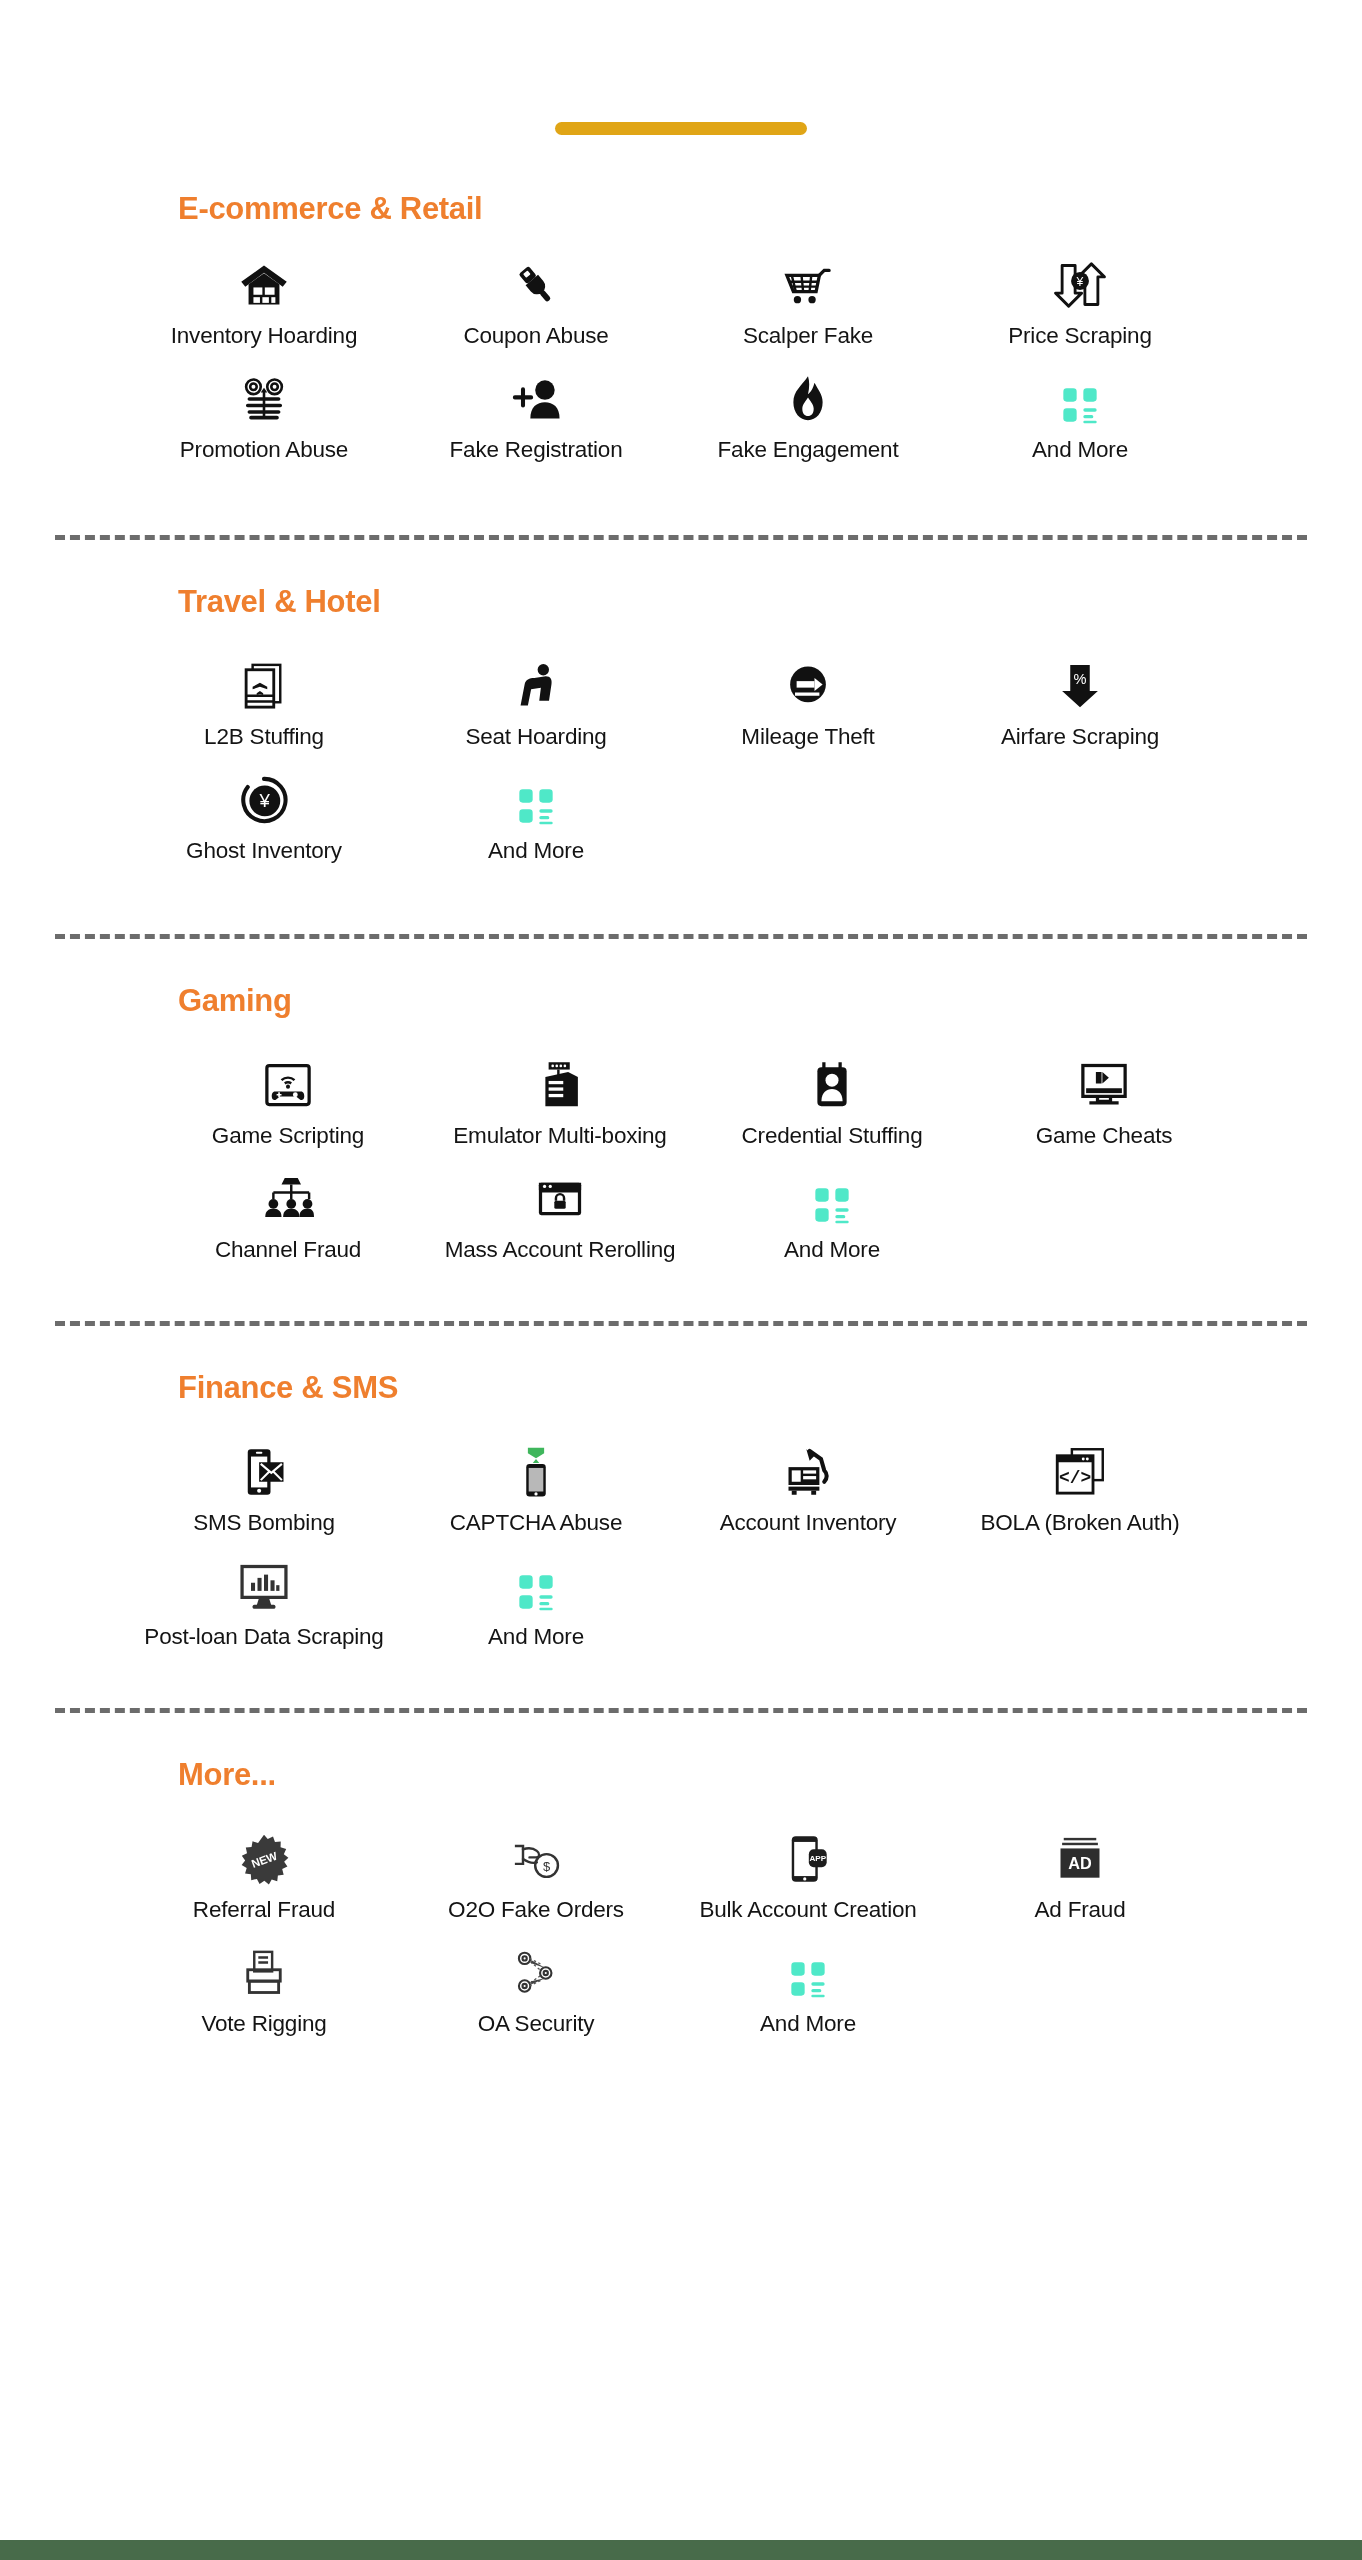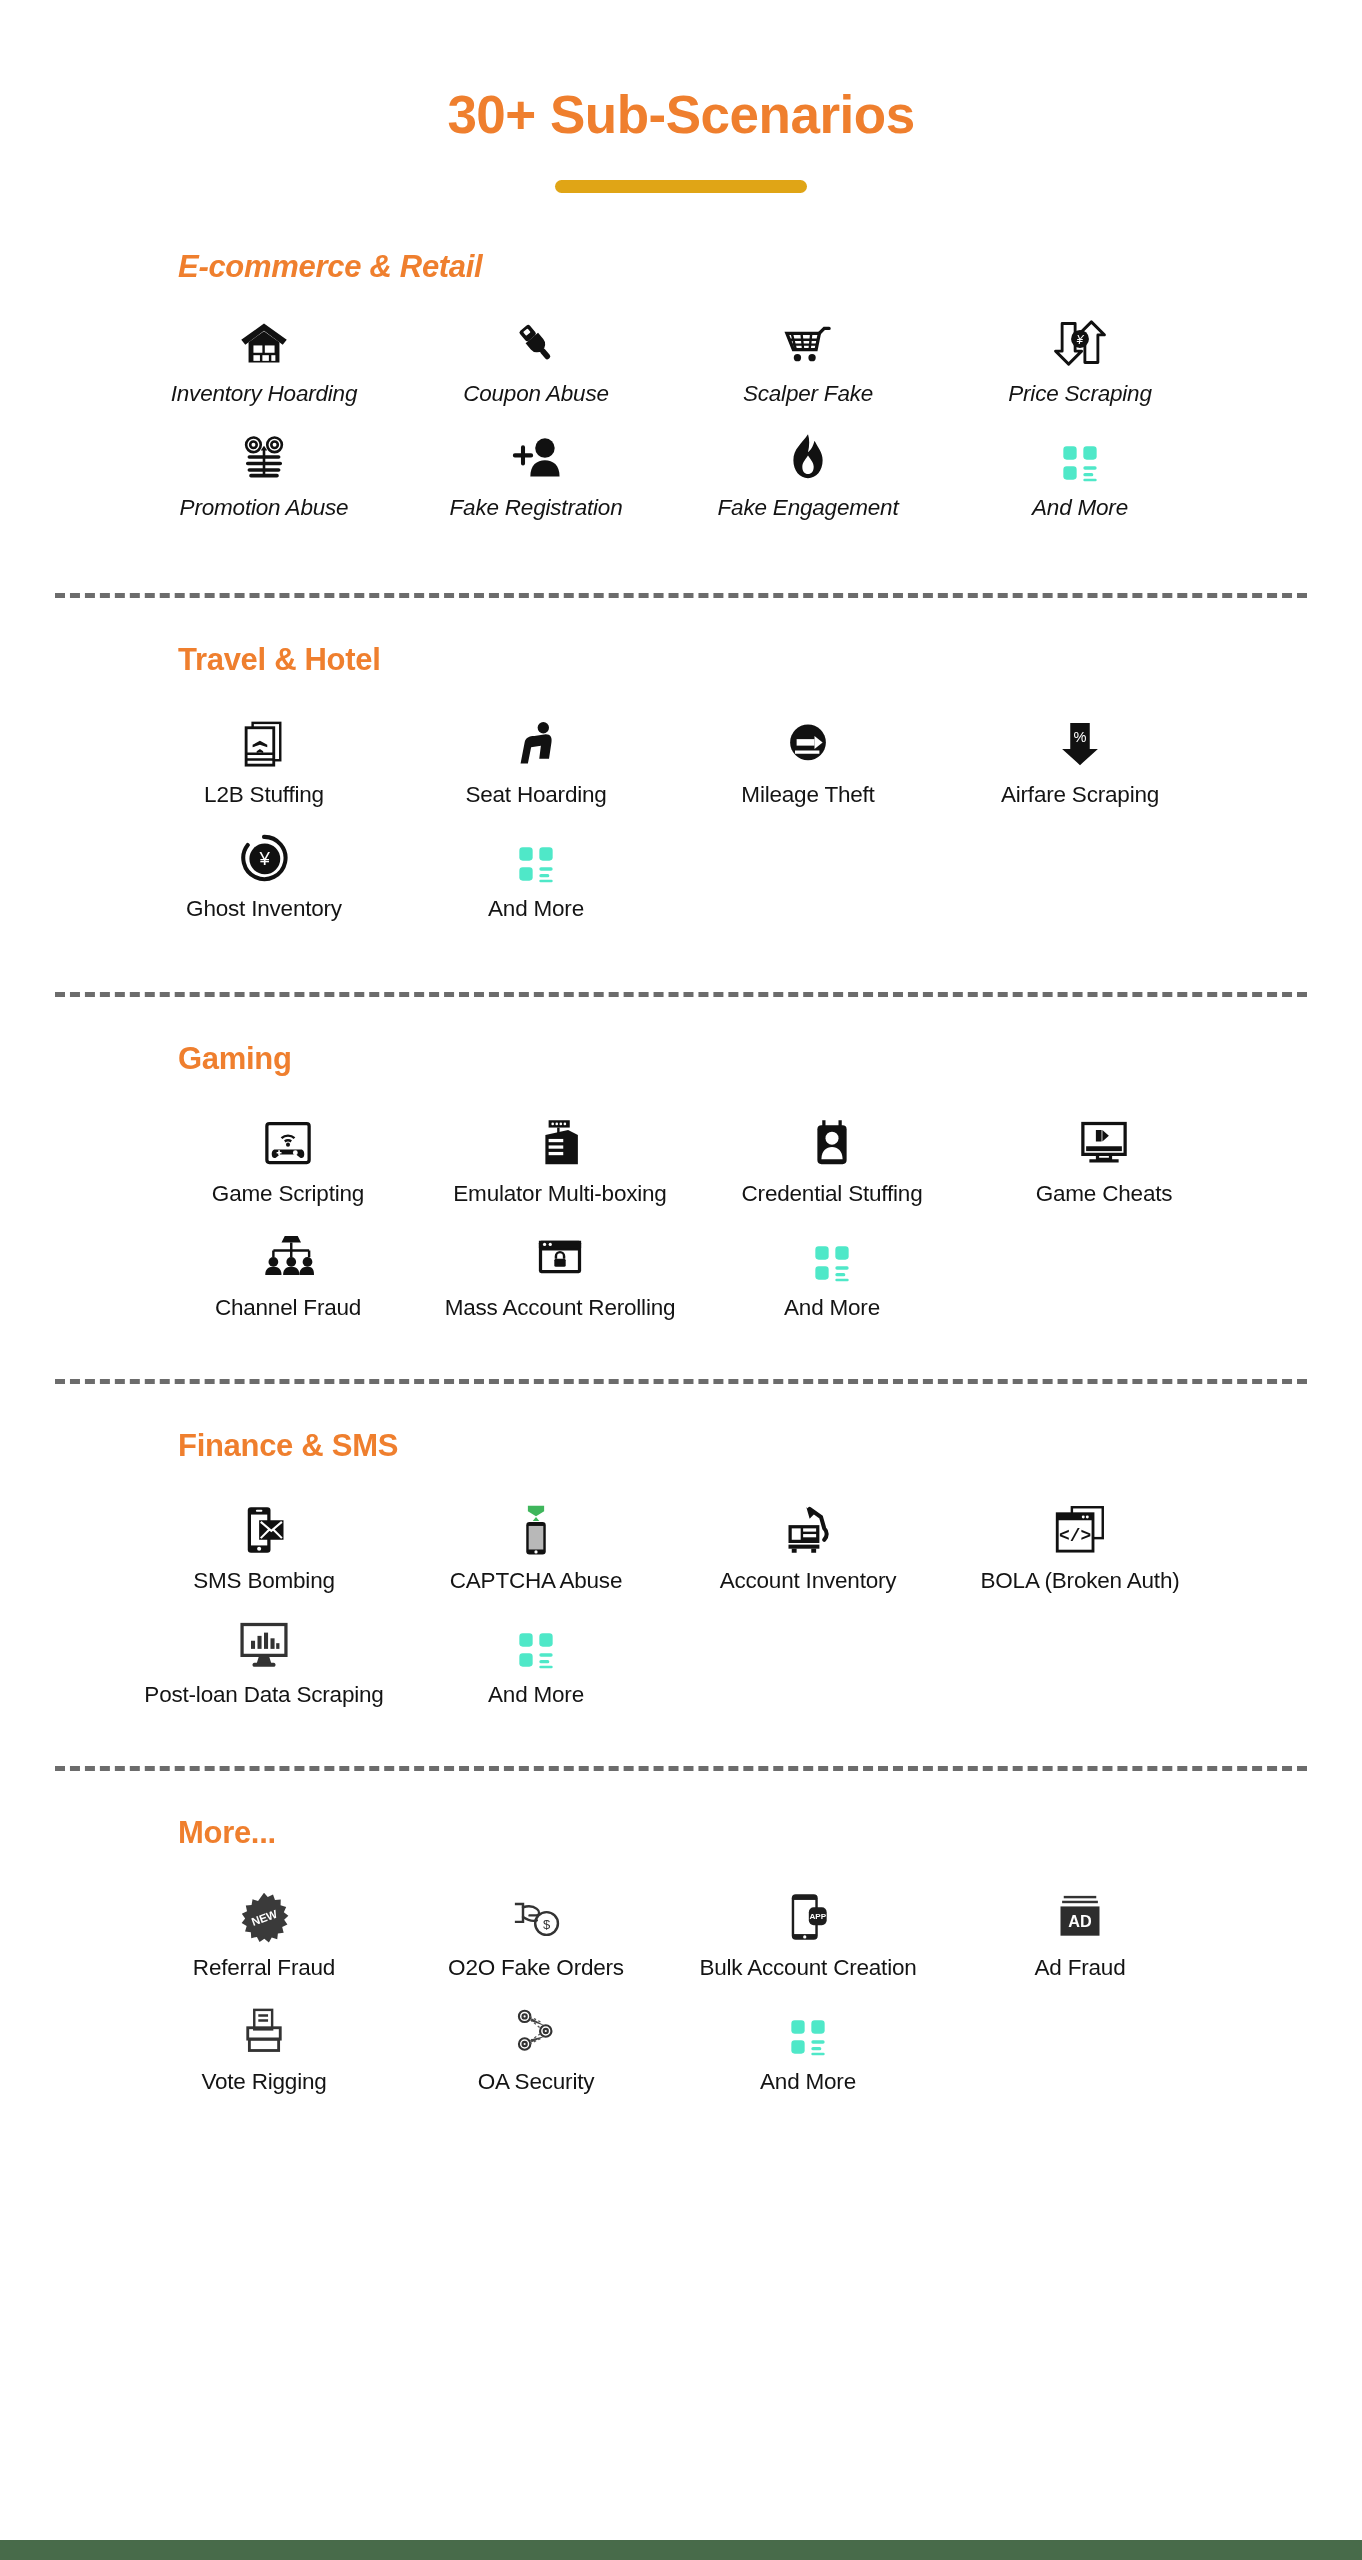--- a/index.html
+++ b/index.html
@@ -80,21 +80,21 @@
   .cell .label {
     margin-top: 12px;
     font-size: 22.5px;
     color: #141414;
     text-align: left;
     white-space: nowrap;
     letter-spacing: -0.2px;
   }
 
   
-  .sec-ecom            { margin-top: 6px; font-style: italic; }
+  .sec-ecom            { margin-top: 6px; }
   .sec-ecom .rows      { margin-top: 14px; }
   .gap-after-ecom      { height: 66px; }
   .gap-after-div       { height: 44px; }
   .sec-travel .rows    { margin-top: 22px; }
   .gap-after-travel    { height: 64px; }
   .sec-gaming .rows    { margin-top: 22px; padding-left: 24px; }
   .gap-after-gaming    { height: 52px; }
   .sec-finance .rows   { margin-top: 22px; }
   .gap-after-finance   { height: 52px; }
   .sec-more .rows      { margin-top: 22px; }
@@ -105,21 +105,20 @@
     bottom: 0;
     width: 1362px;
     height: 20px;
     background: #486b4a;
   }
 </style>
 </head>
 <body>
 
 <div class="title-block">
-  <div class="page-title">30+ Sub-Scenarios</div>
   <div class="title-underline"></div>
 </div>
 
 <div class="sections">
 
   <div class="section sec-ecom">
     <div class="section-header">E-commerce &amp; Retail</div>
     <div class="rows">
       <div class="row">
         <div class="cell">

